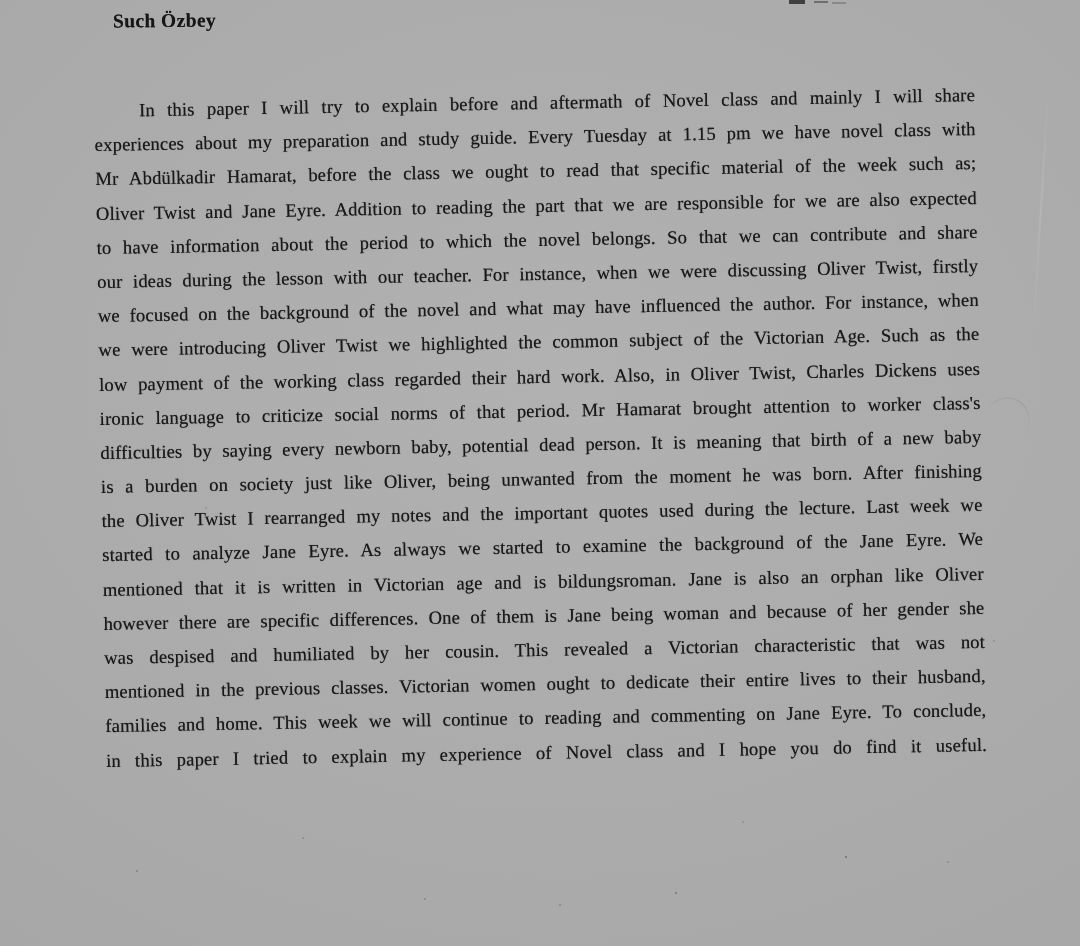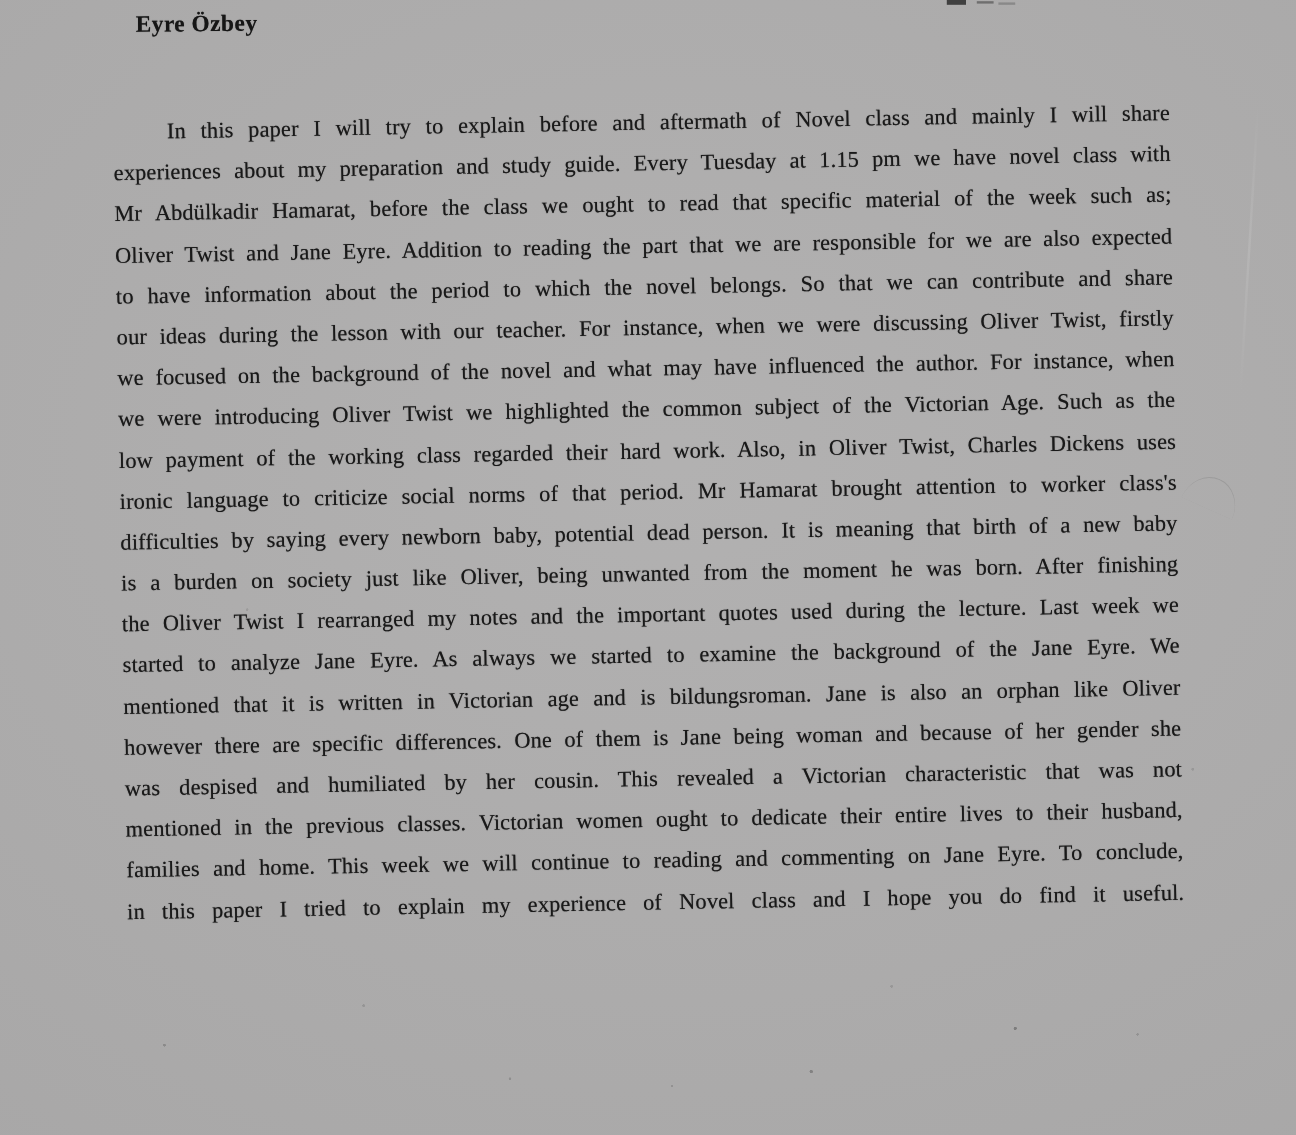--- a/index.html
+++ b/index.html
@@ -90,21 +90,21 @@
     transform: rotate(3.5deg);
   }
 </style>
 </head>
 <body>
 
 <div class="top-mark"></div>
 <div class="crease"></div>
 <div class="scratch"></div>
 
-<div class="author">Eyre Özbey</div>
+<div class="author">Such Özbey</div>
 
 <div class="essay">
     <div class="line indent">In this paper I will try to explain before and aftermath of Novel class and mainly I will share</div>
     <div class="line">experiences about my preparation and study guide. Every Tuesday at 1.15 pm we have novel class with</div>
     <div class="line">Mr Abdülkadir Hamarat, before the class we ought to read that specific material of the week such as;</div>
     <div class="line">Oliver Twist and Jane Eyre. Addition to reading the part that we are responsible for we are also expected</div>
     <div class="line">to have information about the period to which the novel belongs. So that we can contribute and share</div>
     <div class="line">our ideas during the lesson with our teacher. For instance, when we were discussing Oliver Twist, firstly</div>
     <div class="line">we focused on the background of the novel and what may have influenced the author. For instance, when</div>
     <div class="line">we were introducing Oliver Twist we highlighted the common subject of the Victorian Age. Such as the</div>

